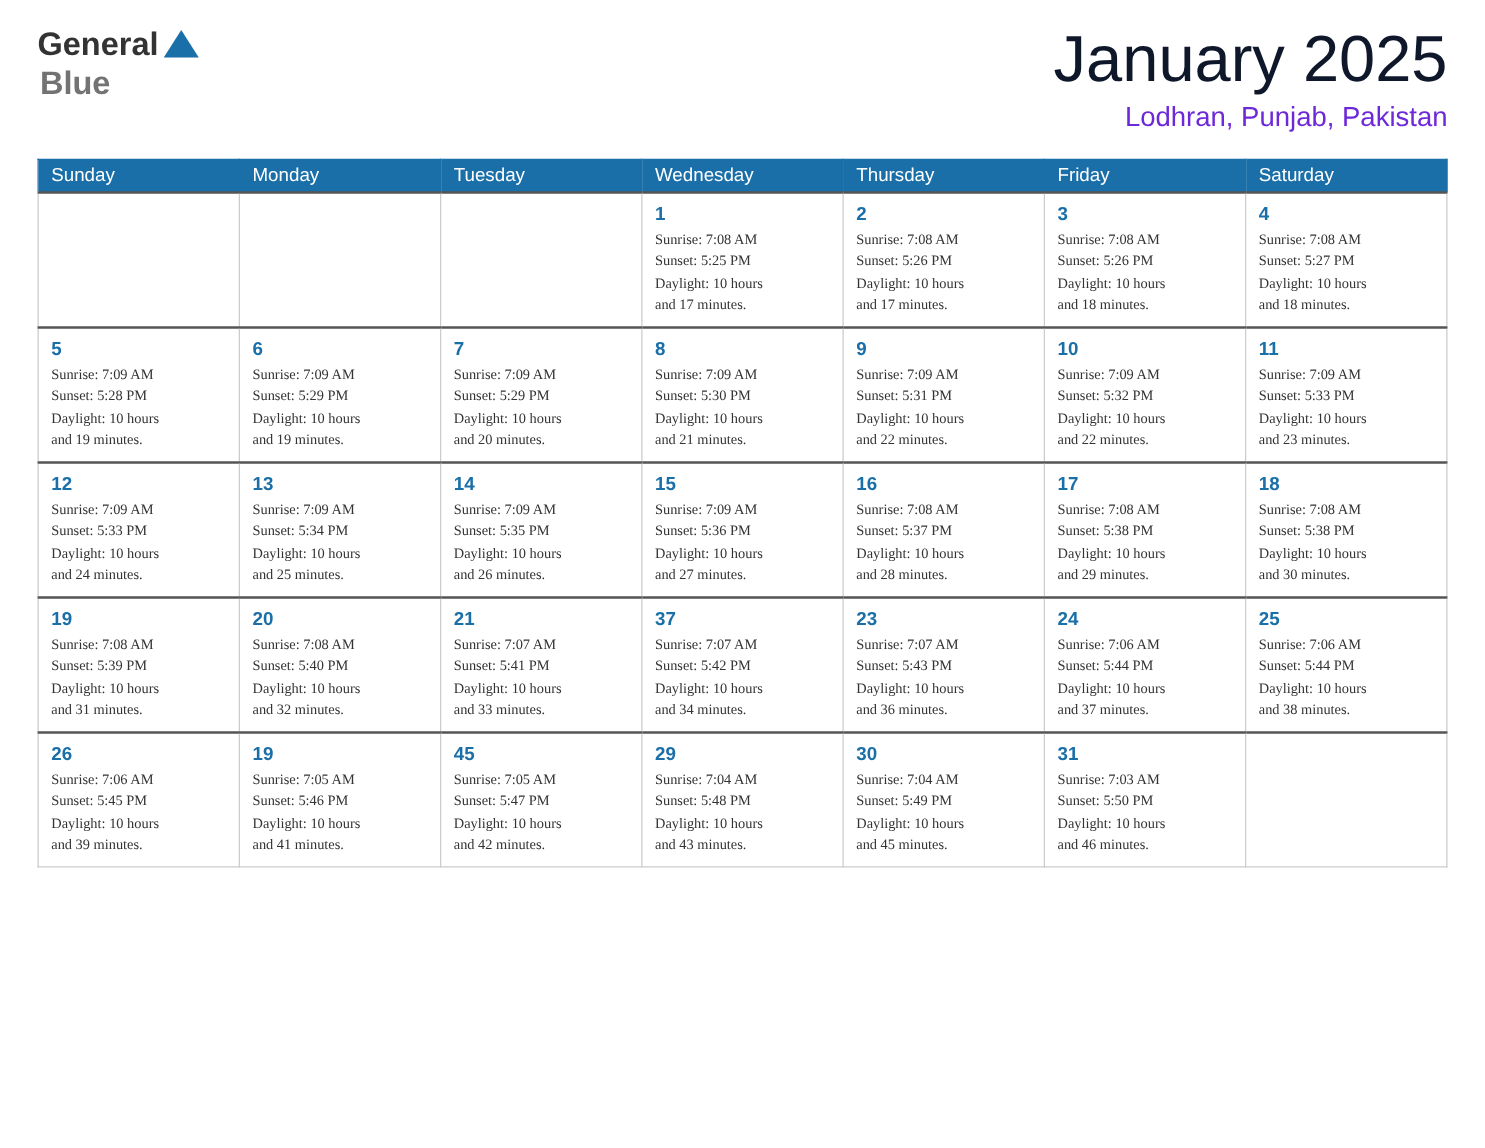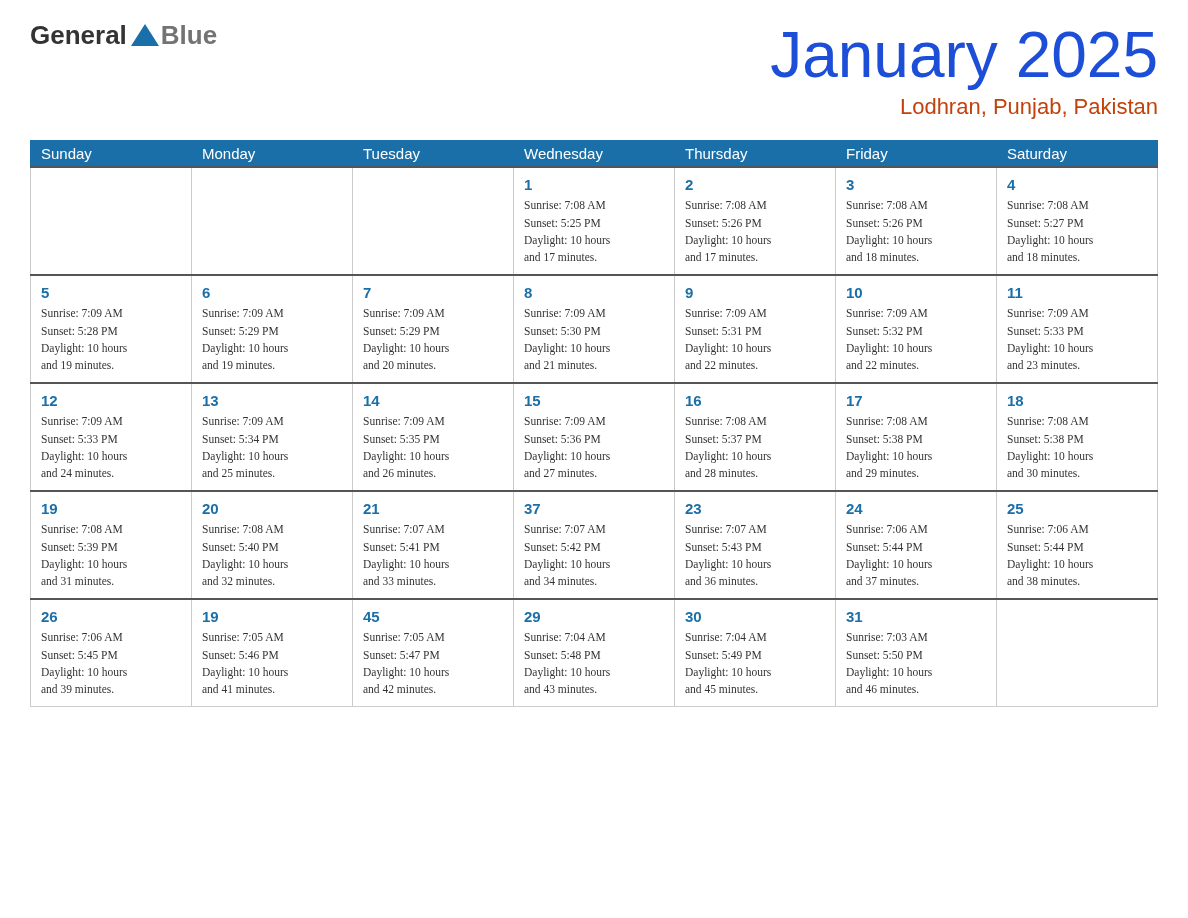--- a/index.html
+++ b/index.html
@@ -11,21 +11,21 @@
       padding: 20px 30px;
     }
     .header {
       display: flex;
       justify-content: space-between;
       align-items: flex-start;
       margin-bottom: 20px;
     }
     .logo {
       display: flex;
-      flex-direction: row;
+      flex-direction: column;
       justify-content: space-between;
     }
     .logo-top {
       display: flex;
       align-items: center;
     }
     .logo-general {
       font-size: 26px;
       font-weight: bold;
       color: #333;
@@ -42,28 +42,28 @@
     .logo-blue {
       font-size: 26px;
       font-weight: bold;
       color: #737373;
       margin-left: 2px;
     }
     .title-block {
       text-align: right;
     }
     .month-title {
-      font-size: 64px;
+      font-size: 52px;
       font-weight: normal;
-      color: #1d4ed8;
+      color: #0f172a;
       line-height: 1.1;
     }
     .location-title {
       font-size: 22px;
-      color: #c2410c;
+      color: #6d28d9;
       margin-top: 4px;
     }
     .calendar {
       width: 100%;
       border-collapse: collapse;
     }
     .calendar th {
       background-color: #1a6fa8;
       color: #fff;
       padding: 4px 10px;

